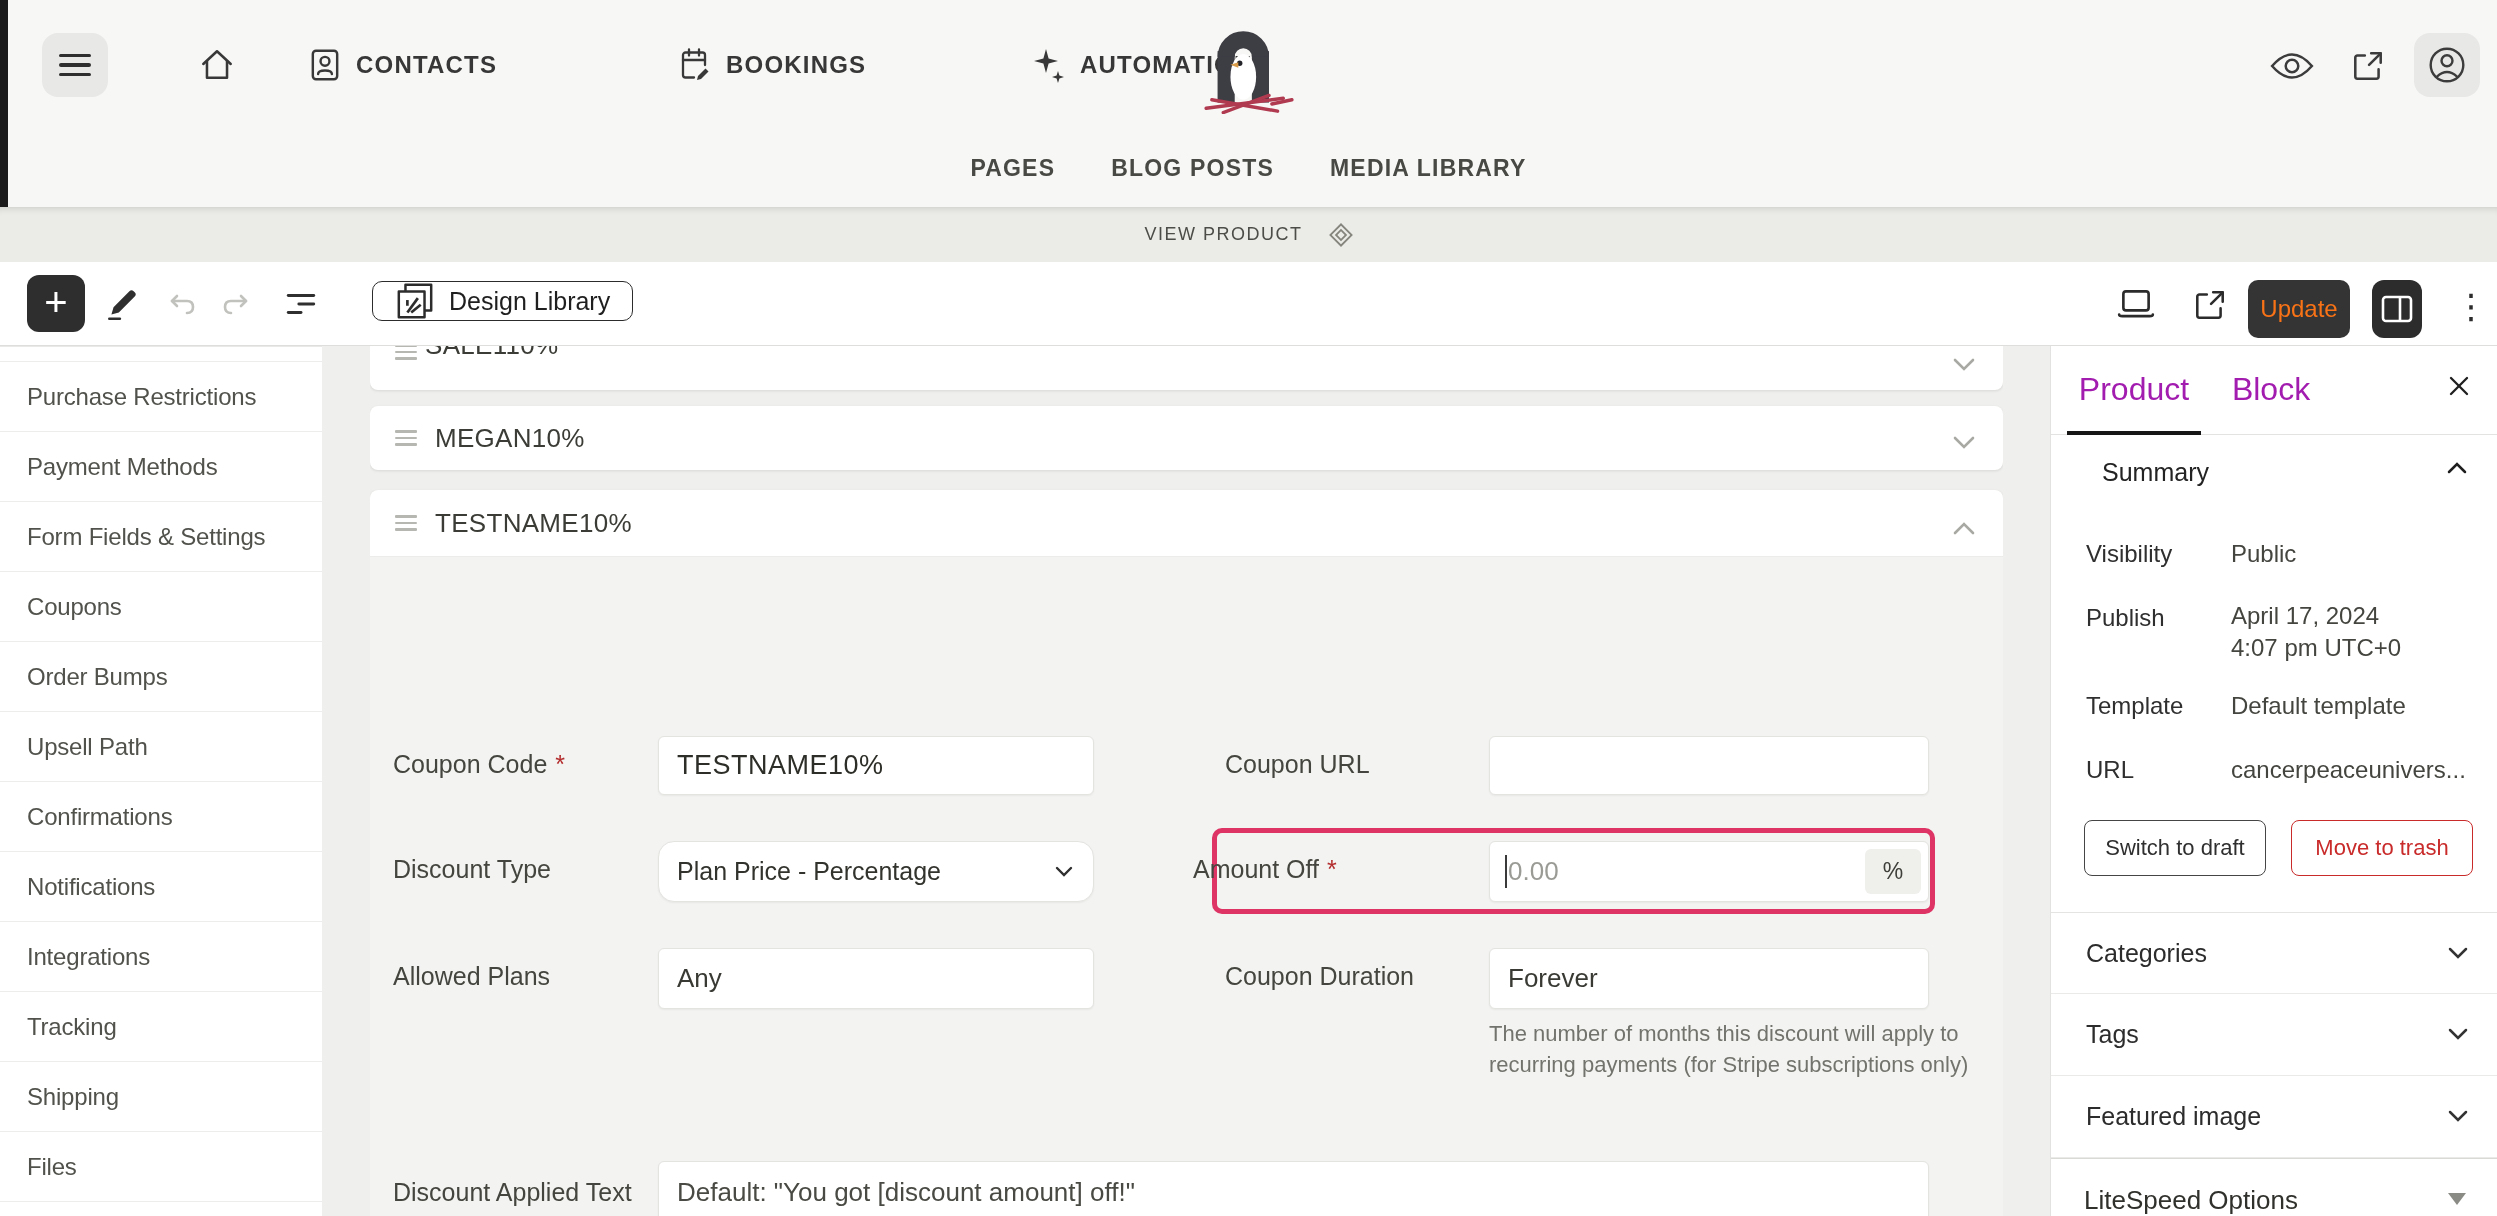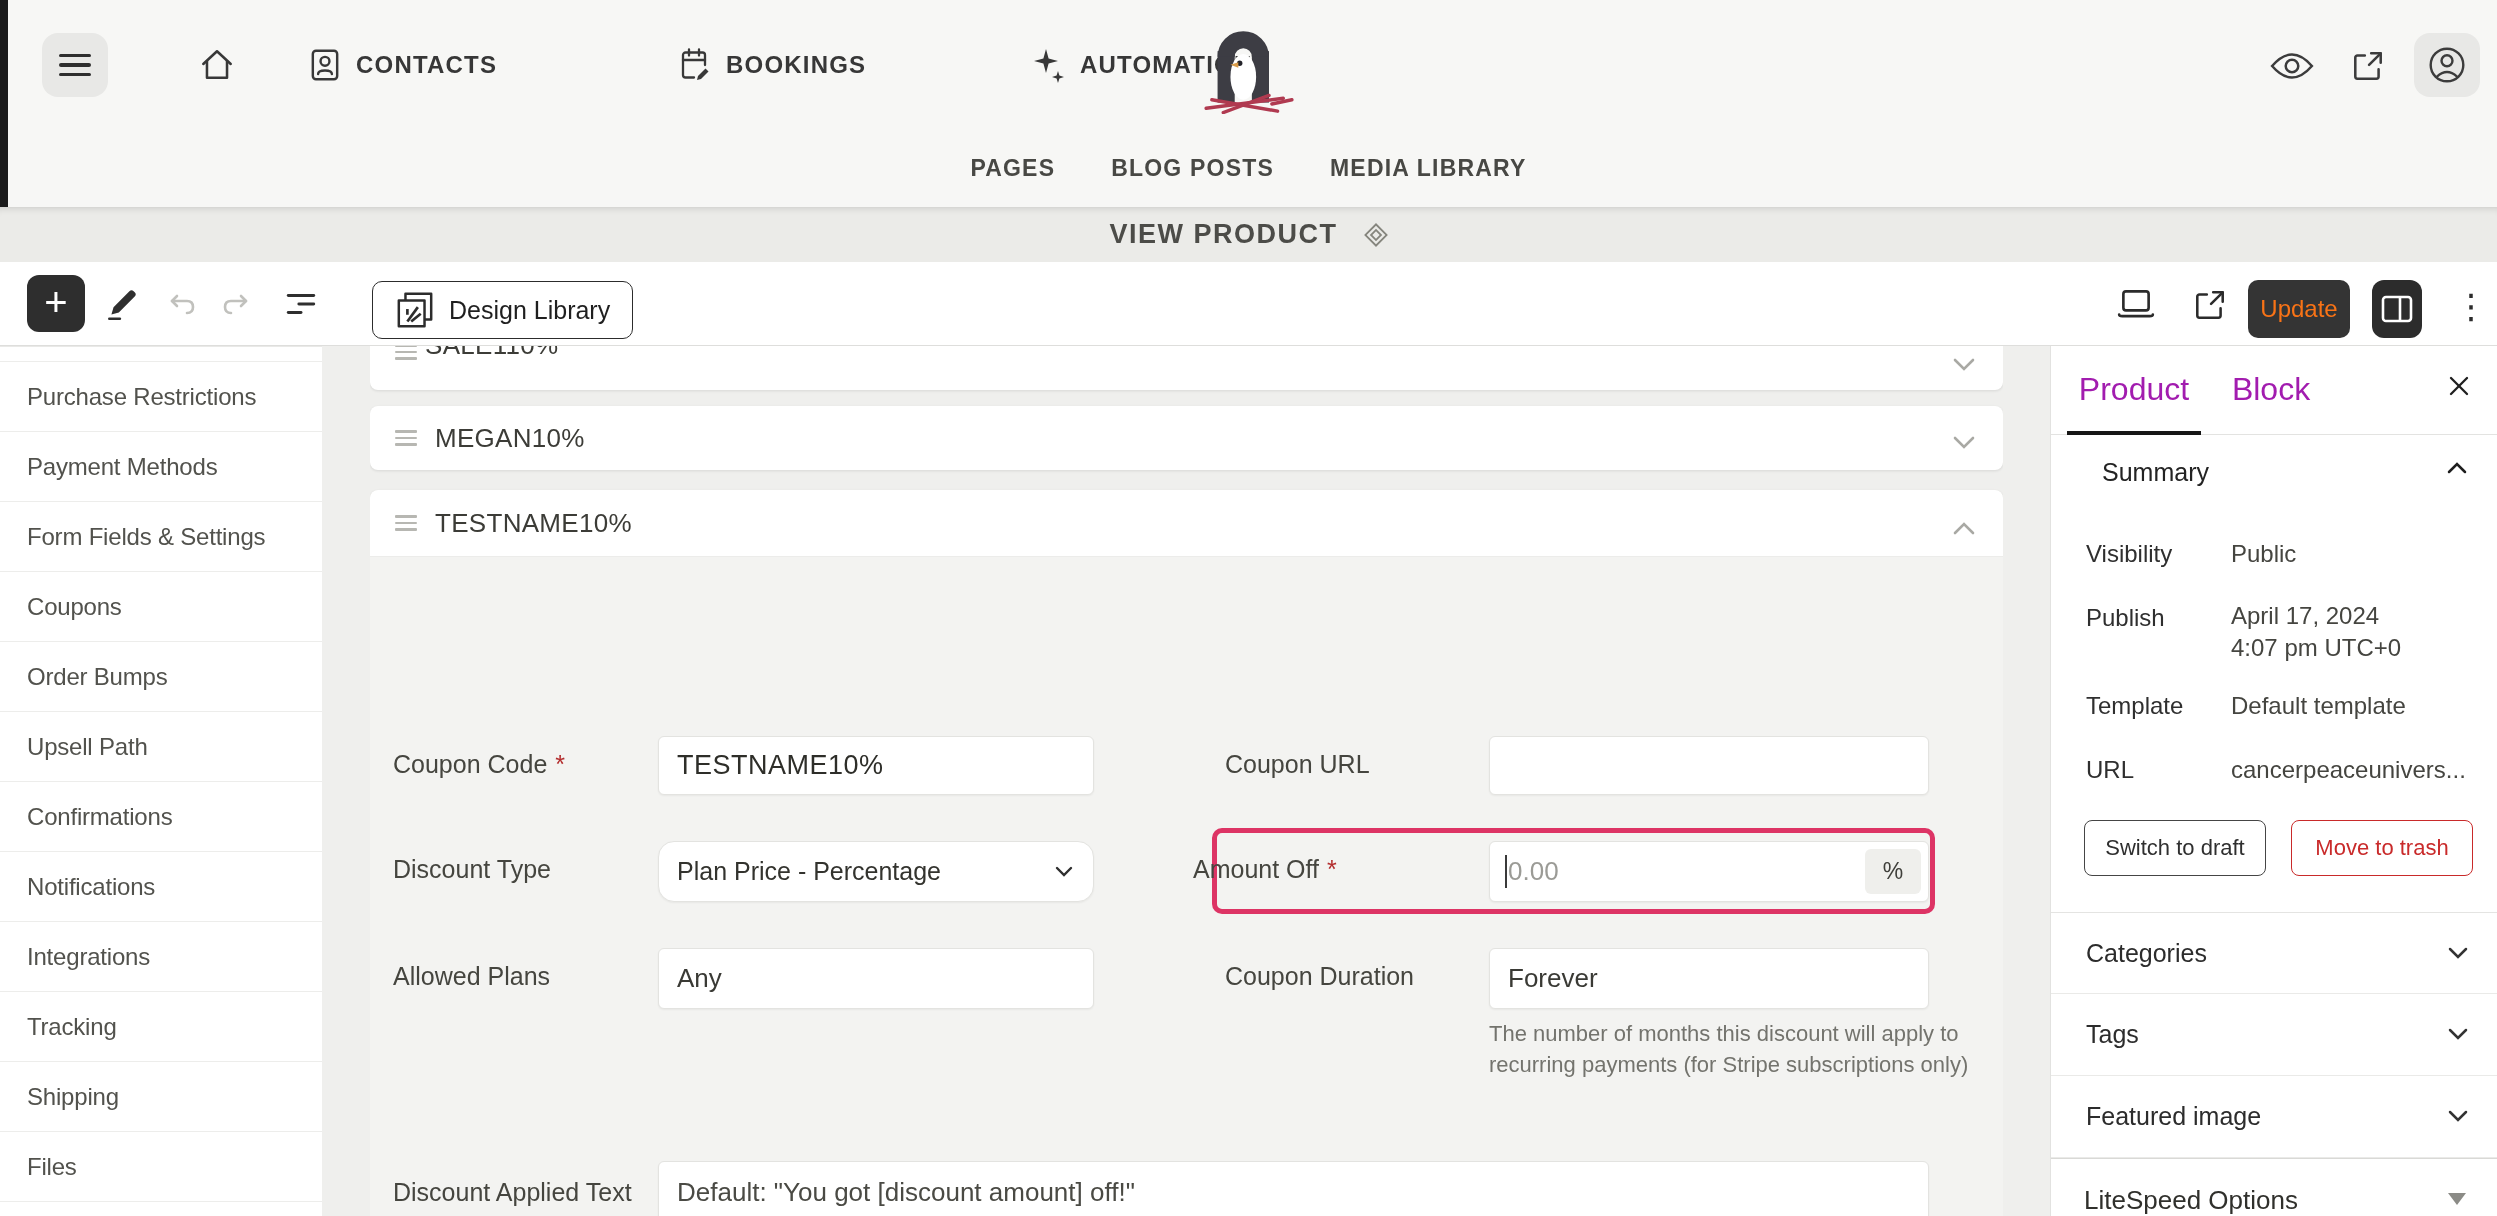--- a/index.html
+++ b/index.html
@@ -23,29 +23,29 @@
   .avatar-btn{position:absolute;left:2414px;top:33px;width:66px;height:64px;border-radius:16px;
     background:#e8e8e6;border:none;display:flex;align-items:center;justify-content:center;cursor:pointer;}
   
   .subnav{position:absolute;left:0;top:130px;width:2497px;height:77px;background:#f7f7f5;
     display:flex;align-items:center;justify-content:center;gap:56px;}
   .subnav a{color:#484844;font-size:23px;font-weight:600;letter-spacing:1.2px;text-decoration:none;cursor:pointer;}
   
   .viewbar{position:absolute;left:0;top:207px;width:2497px;height:55px;background:#ebebe8;
     box-shadow:inset 0 8px 8px -8px rgba(0,0,0,.18);
     display:flex;align-items:center;justify-content:center;gap:26px;}
-  .viewbar .vlabel{color:#4c4c48;font-size:27px;font-weight:700;letter-spacing:1.5px;cursor:pointer;}
+  .viewbar .vlabel{color:#4c4c48;font-size:18px;font-weight:400;letter-spacing:1.5px;cursor:pointer;}
   
   .toolbar{position:absolute;left:0;top:262px;width:2497px;height:84px;background:#ffffff;
     border-bottom:1px solid #dededc;box-sizing:border-box;}
   .plus-btn{position:absolute;left:27px;top:13px;width:58px;height:57px;border-radius:12px;border:none;
     background:var(--accent-dark,#2e2e2e);color:#fff;font-size:40px;line-height:1;display:flex;
     align-items:center;justify-content:center;cursor:pointer;padding-bottom:4px;}
   .tb-icon{position:absolute;top:24px;background:none;border:none;padding:0;cursor:pointer;}
-  .design-btn{position:absolute;left:372px;top:19px;height:58px;border:1.5px solid #2c2c2c;border-radius:10px;
+  .design-btn{position:absolute;left:372px;top:19px;height:40px;border:1.5px solid #2c2c2c;border-radius:10px;
     background:#fff;display:flex;align-items:center;gap:14px;padding:6px 22px;cursor:pointer;}
   .design-btn .dlabel{font-size:25px;color:#1f1f1f;font-weight:500;}
   .update-btn{position:absolute;left:2248px;top:18px;width:102px;height:58px;border:none;border-radius:10px;
     background:#343434;color:#f97316;font-size:24px;font-weight:500;cursor:pointer;}
   .panel-toggle{position:absolute;left:2372px;top:18px;width:50px;height:58px;border:none;border-radius:12px;
     background:#2c2c2c;display:flex;align-items:center;justify-content:center;cursor:pointer;}
   .kebab{position:absolute;left:2448px;top:14px;width:36px;height:58px;background:none;border:none;
     color:#2b2b2b;font-size:34px;line-height:58px;cursor:pointer;}
   
   .left-panel{position:absolute;left:0;top:346px;width:322px;height:870px;background:#fff;

